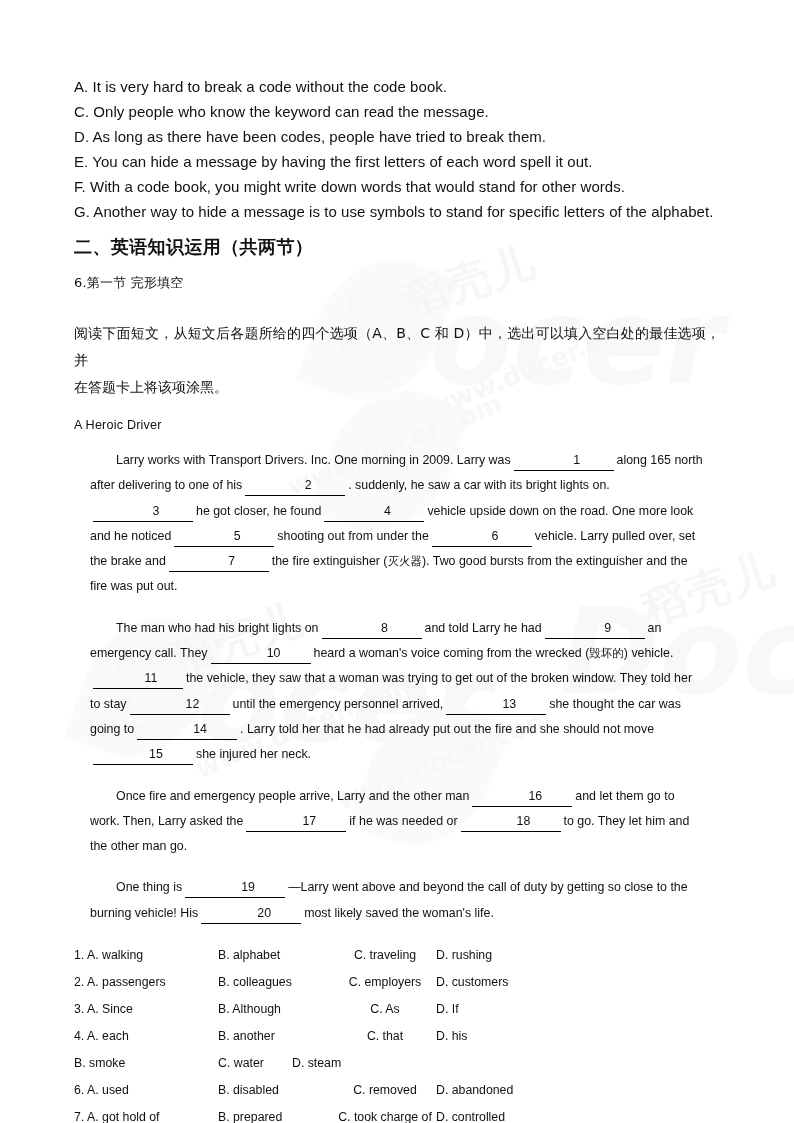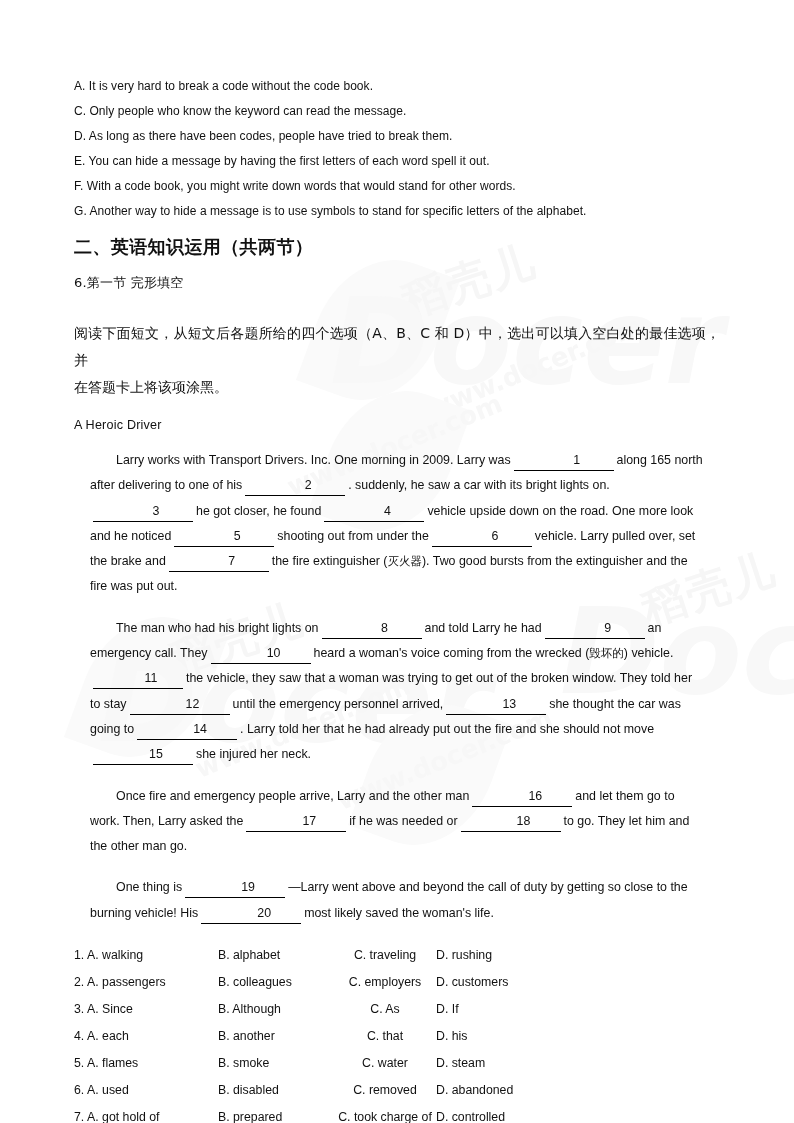--- a/index.html
+++ b/index.html
@@ -70,21 +70,21 @@
     z-index: 2;
     padding: 74px 74px 0 74px;
     box-sizing: border-box;
   }
 
   .lead-list {
     margin: 0;
     padding: 0;
   }
   .lead-item {
-    font-size: 12px;
+    font-size: 15px;
     line-height: 25px;
     margin-bottom: 0;
     padding-top: 0;
     letter-spacing: 0.05px;
     white-space: nowrap;
   }
 
   .section-heading {
     font-size: 18px;
     font-weight: 700;
@@ -245,21 +245,20 @@
       </div>
 
       <div class="opt-row">
         <span class="opt-a"><span class="opt-num">4.</span> <span>A.   each</span></span>
         <span class="opt-b">B. another</span>
         <span class="opt-c">C. that</span>
         <span class="opt-d">D. his</span>
       </div>
 
       <div class="opt-row">
-        <span class="opt-a"><span class="opt-num">5.</span> <span>A.   flames</span></span>
         <span class="opt-b">B. smoke</span>
         <span class="opt-c">C. water</span>
         <span class="opt-d">D. steam</span>
       </div>
 
       <div class="opt-row">
         <span class="opt-a"><span class="opt-num">6.</span> <span>A. used</span></span>
         <span class="opt-b">B. disabled</span>
         <span class="opt-c">C. removed</span>
         <span class="opt-d">D. abandoned</span>

